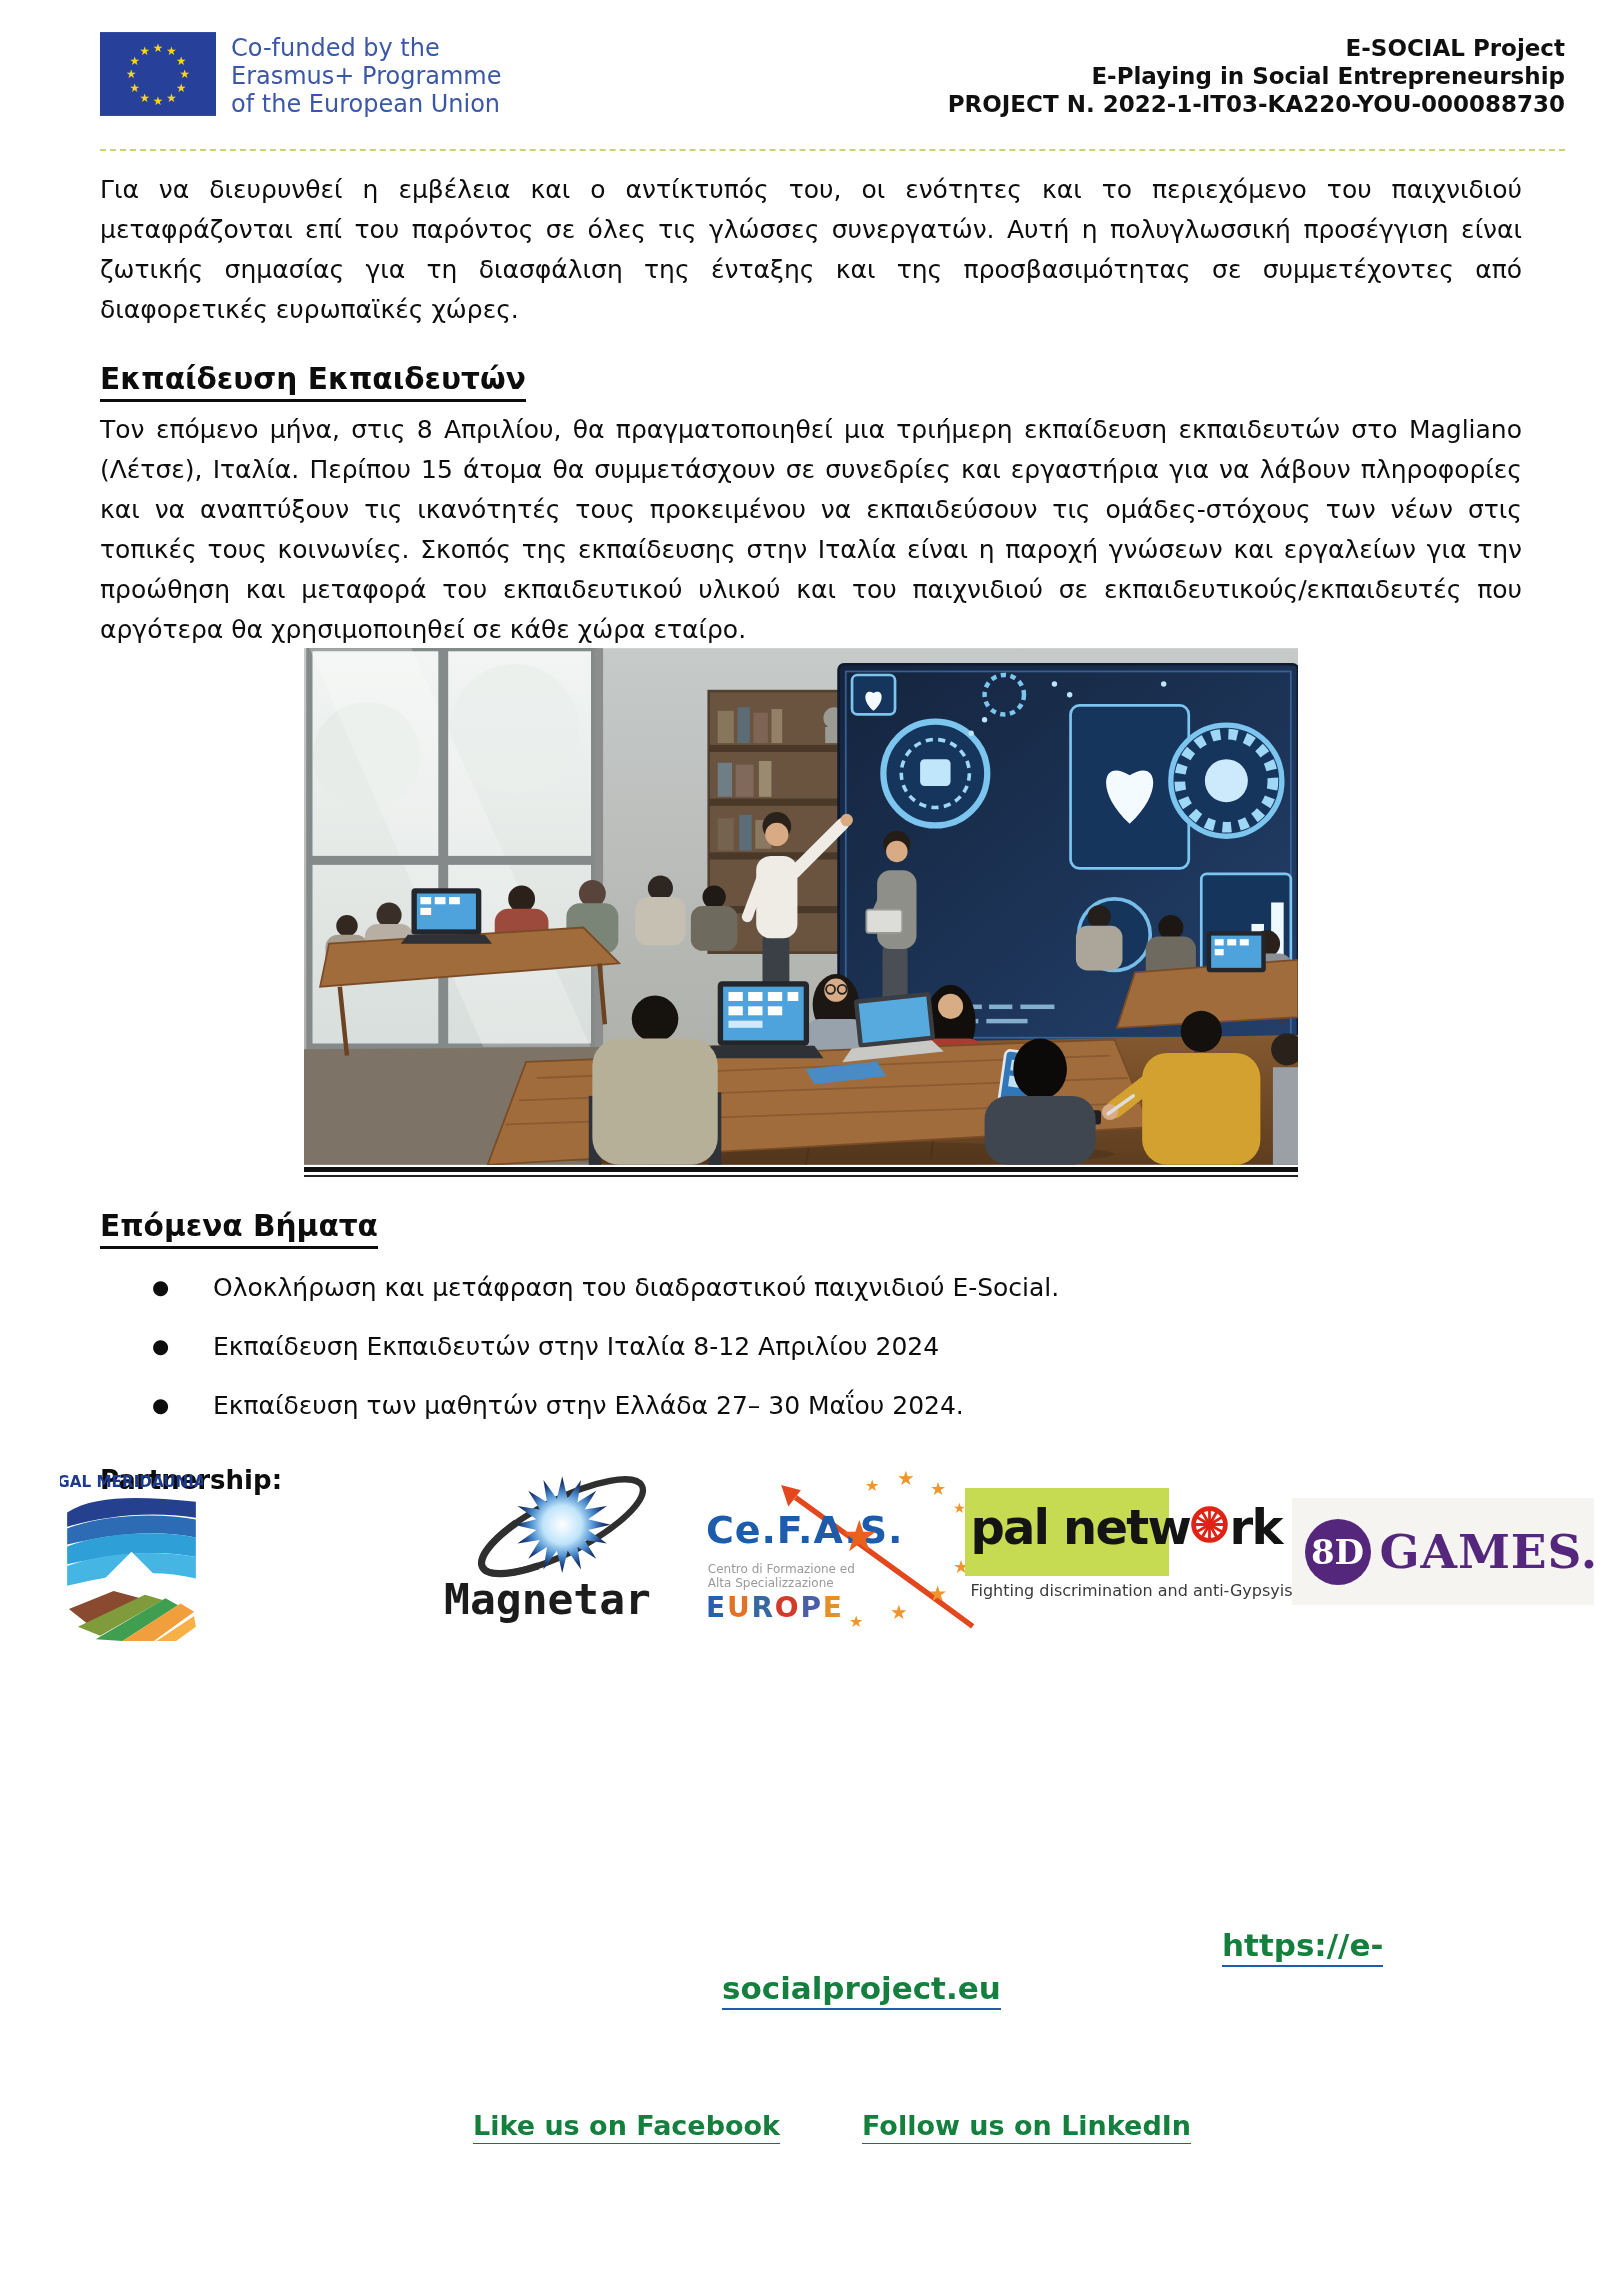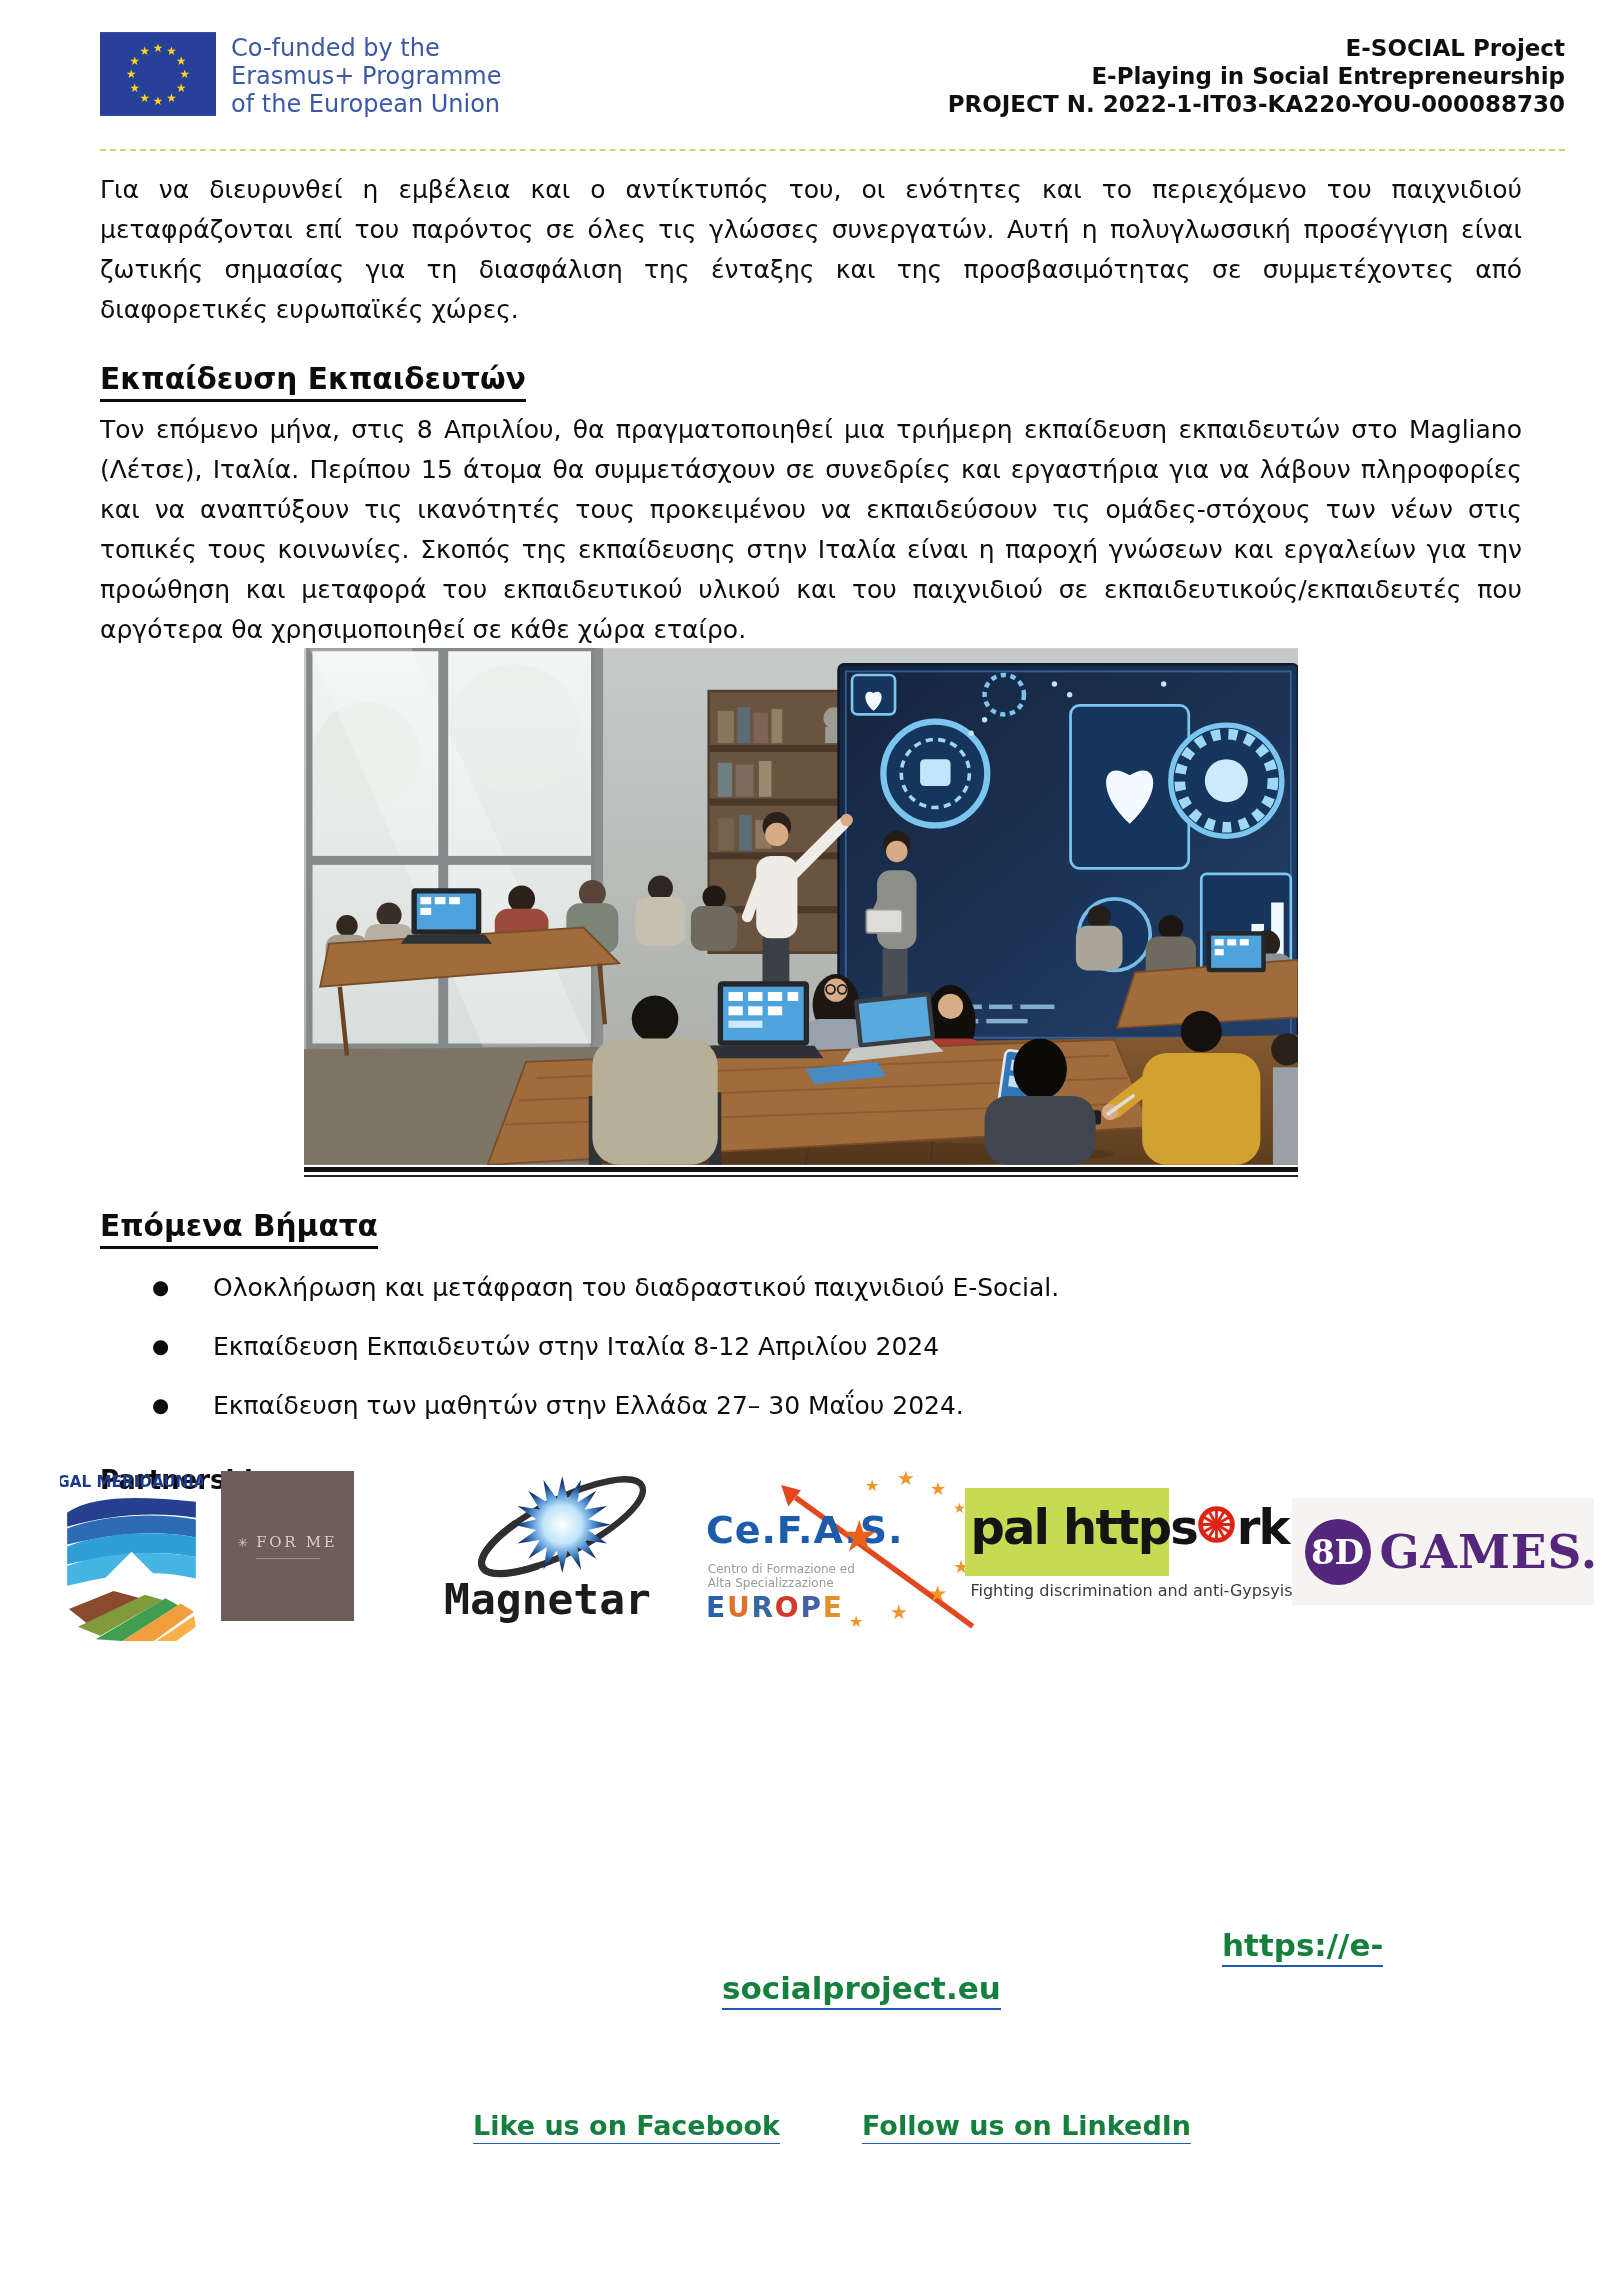--- a/index.html
+++ b/index.html
@@ -369,24 +369,20 @@
       <path d="M8,104 C50,88 110,86 152,94 L152,118 C104,106 60,114 8,126 Z" fill="#45b6e4"></path>
       <polygon points="18,150 80,88 142,150 100,160 40,160" fill="#ffffff"></polygon>
       <path d="M10,152 L60,132 L90,140 L30,168 Z" fill="#8a4a2f"></path>
       <path d="M20,172 L95,136 L115,142 L45,182 Z" fill="#7f9b3c"></path>
       <path d="M40,186 L118,140 L132,148 L70,188 Z" fill="#3f9e4f"></path>
       <path d="M70,188 L135,146 L150,155 L105,188 Z" fill="#f09f3c"></path>
       <path d="M108,188 L150,160 L152,172 L130,188 Z" fill="#f6b046"></path>
     </svg>
   </div>
 
-  <div class="abs forme">
-    <div class="line1"><span class="orn">✳</span><span>FOR ME</span></div>
-    <div class="rule"></div>
-  </div>
 
   <div class="abs logo-box" style="left:428px;top:1469px;">
     <svg width="264" height="157" viewBox="0 0 295 175">
       <defs>
         <radialGradient id="burstG" cx="0.5" cy="0.5" r="0.5">
           <stop offset="0" stop-color="#ffffff"></stop>
             <stop offset="0.4" stop-color="#bfe4fa"></stop>
           <stop offset="0.65" stop-color="#4e8fd0"></stop>
             <stop offset="0.85" stop-color="#1c3f7e"></stop>
           <stop offset="1" stop-color="#0d2147"></stop>
@@ -420,21 +416,21 @@
     <span class="star" style="left:247px;top:82px;font-size:18px;">★</span>
     <span class="star" style="left:222px;top:107px;font-size:21.5px;">★</span>
     <span class="star" style="left:184px;top:127px;font-size:19.7px;">★</span>
     <span class="star" style="left:143px;top:138px;font-size:16px;">★</span>
     <span class="star bigstar" style="left:134px;top:39px;font-size:43px;">★</span>
   </div>
 
   <div class="abs pal">
     <div class="green"></div>
     <div class="name">
-      <span>pal https</span><span class="wheel"><svg width="45" height="45" viewBox="0 0 48 48">
+      <span>pal netw</span><span class="wheel"><svg width="45" height="45" viewBox="0 0 48 48">
         <circle cx="24" cy="24" r="17" fill="none" stroke="#e02314" stroke-width="5"></circle>
         <g stroke="#e02314" stroke-width="3" stroke-linecap="round">
           <line x1="24" y1="24" x2="41" y2="24"></line>
               <line x1="24" y1="24" x2="38.7" y2="32.5"></line>
           <line x1="24" y1="24" x2="32.5" y2="38.7"></line>
               <line x1="24" y1="24" x2="24" y2="41"></line>
           <line x1="24" y1="24" x2="15.5" y2="38.7"></line>
               <line x1="24" y1="24" x2="9.3" y2="32.5"></line>
           <line x1="24" y1="24" x2="7" y2="24"></line>
               <line x1="24" y1="24" x2="9.3" y2="15.5"></line>

